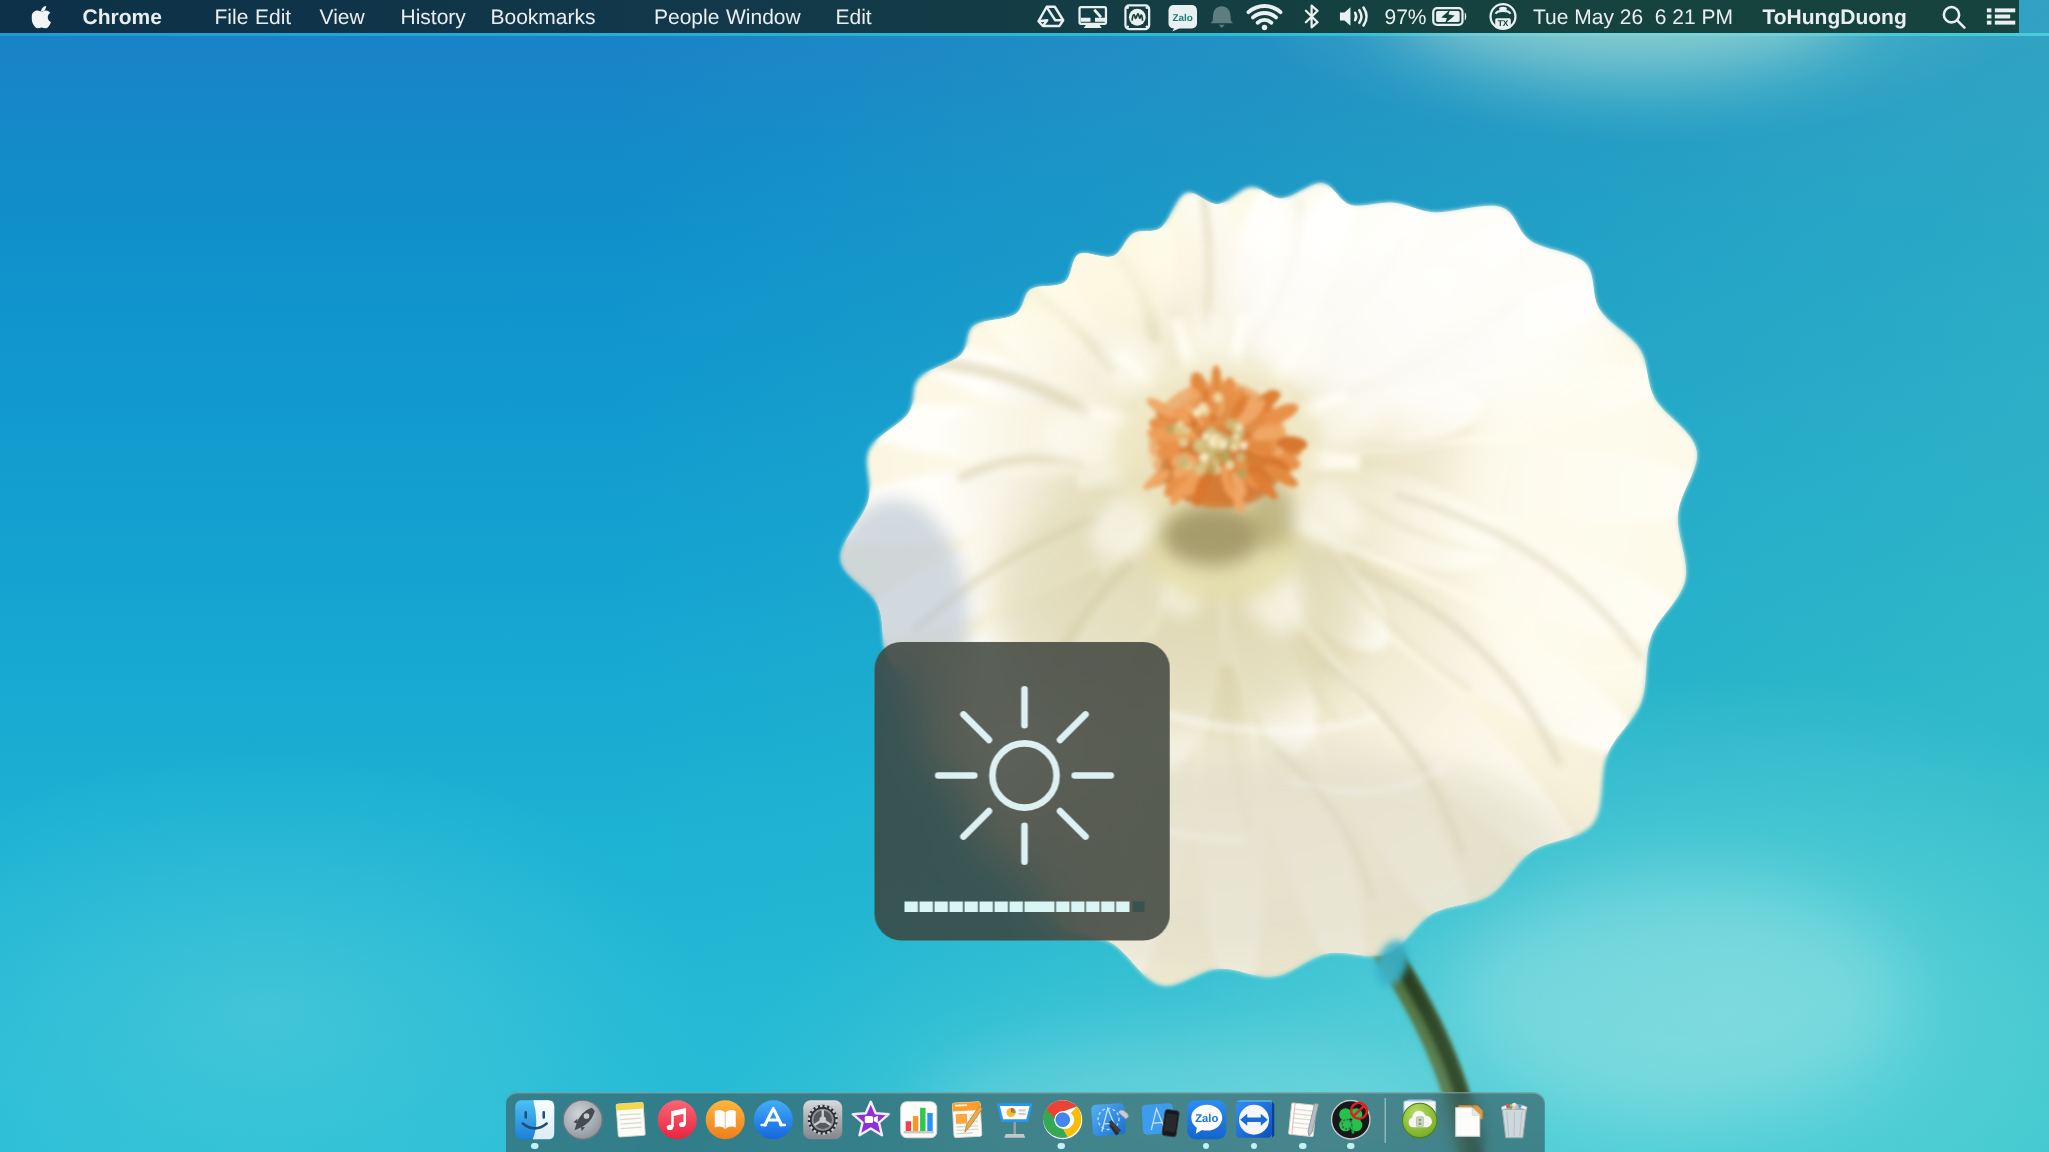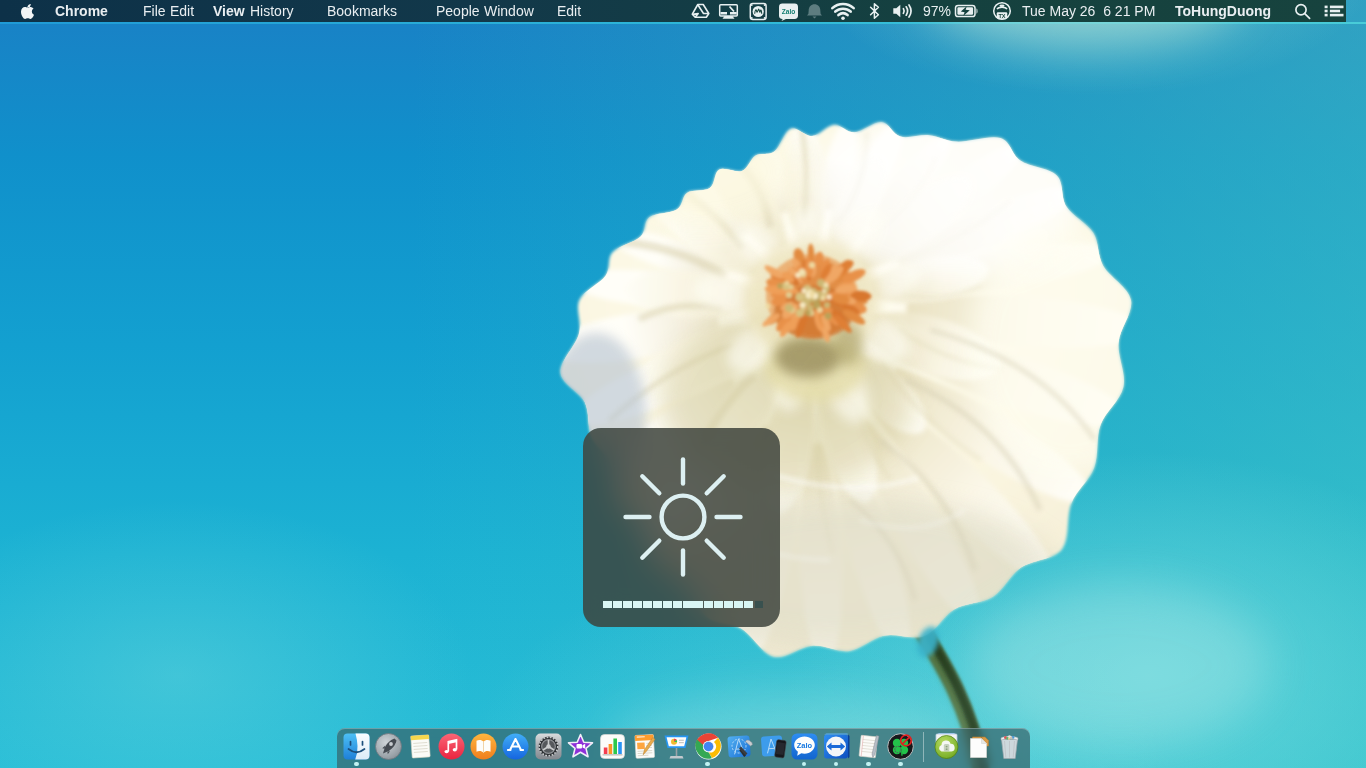--- a/index.html
+++ b/index.html
@@ -801,22 +801,22 @@
 <div style="position:absolute;left:866.3px;top:761.5px;width:4.4px;height:4.4px;border-radius:50%;background:#c2f2f2;"></div>
 <div style="position:absolute;left:898.3px;top:761.5px;width:4.4px;height:4.4px;border-radius:50%;background:#c2f2f2;"></div>
 
 <div style="position:absolute;left:0;top:0;width:1346px;height:22px;background:linear-gradient(90deg,#0d3148 0%,#12384a 35%,#15413f 70%,#17433e 100%);color:#e9eef1;font-size:14px;transform:translateZ(0);">
  <svg width="13" height="16" viewBox="0 0 814 1000" style="position:absolute;left:21px;top:3px;" fill="#f2f5f6">
       <path d="M788 341c-6 4-109 62-109 190 0 148 130 200 134 201-1 3-21 71-69 141-43 62-88 123-156 123s-86-40-165-40c-77 0-104 41-167 41s-107-57-157-127C41 786 0 661 0 543c0-190 123-290 245-290 64 0 118 42 159 42 39 0 99-45 172-45 28 0 128 3 212 91zM554 228c32-38 55-90 55-143 0-7-1-15-2-21-52 2-115 35-152 79-30 34-58 87-58 140 0 8 1 16 2 19 3 1 9 2 14 2 47 0 106-31 141-76z"></path>
     </svg>
  <span style="position:absolute;left:55px;top:3px;font-weight:bold;">Chrome</span>
     <span style="position:absolute;left:143px;top:3px;">File</span>
     <span style="position:absolute;left:170px;top:3px;">Edit</span>
-    <span style="position:absolute;left:213px;top:3px;font-weight:bold;">View</span>
-    <span style="position:absolute;left:250px;top:3px;">History</span>
+    <span style="position:absolute;left:213px;top:3px;">View</span>
+    <span style="position:absolute;left:267px;top:3px;">History</span>
     <span style="position:absolute;left:327px;top:3px;">Bookmarks</span>
     <span style="position:absolute;left:420px;top:3px;margin-left:16px;">People</span>
     <span style="position:absolute;left:484px;top:3px;">Window</span>
     <span style="position:absolute;left:557px;top:3px;">Edit</span>
 
 <svg width="330" height="22" viewBox="690 0 330 22" style="position:absolute;left:690px;top:0;">
 
  <g stroke="#e8f0f1" stroke-width="1.6" fill="none" stroke-linejoin="round">
   <path d="M697.8 4.5 L692.3 14.2 L695.2 17.3 L706.3 17.3 L708.8 13.5 L703.2 4.5 Z"></path>
   <path d="M697.8 4.7 L703.5 13.5 L708.8 13.5"></path>

